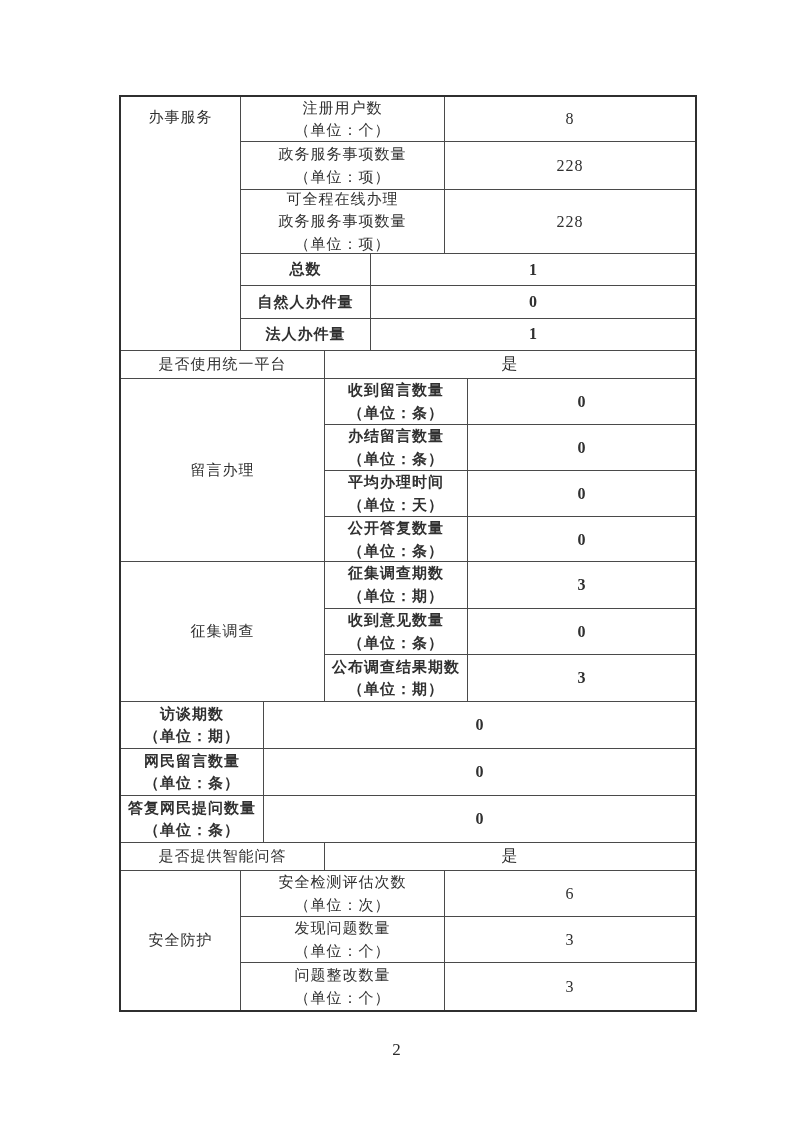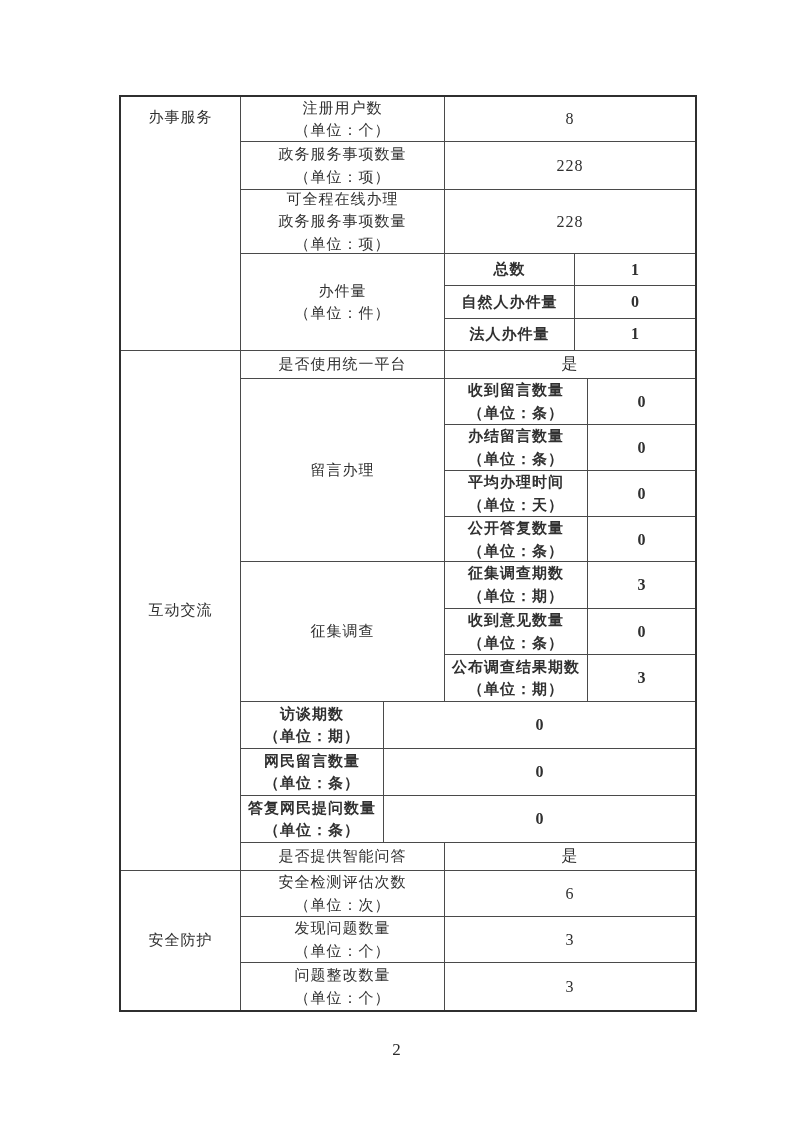--- a/index.html
+++ b/index.html
@@ -95,42 +95,39 @@
 （单位：项）</div>
           <div class="val">228</div>
         </div>
         <div class="row" style="height:64px">
           <div class="label">可全程在线办理
 政务服务事项数量
 （单位：项）</div>
           <div class="val">228</div>
         </div>
         <div class="row sub-w1" style="height:96px">
-          <div class="label">办件量
-（单位：件）</div>
           <div class="subrows">
             <div class="subrow">
               <div class="sublabel">总数</div>
               <div class="subval">1</div>
             </div>
             <div class="subrow">
               <div class="sublabel">自然人办件量</div>
               <div class="subval">0</div>
             </div>
             <div class="subrow">
               <div class="sublabel">法人办件量</div>
               <div class="subval">1</div>
             </div>
           </div>
         </div>
       </div>
     </div>
 
     <div class="section">
-      <div class="cat">互动交流</div>
       <div class="rows">
         <div class="row" style="height:28px">
           <div class="label">是否使用统一平台</div>
           <div class="val">是</div>
         </div>
         <div class="row sub-w2" style="height:183px">
           <div class="label">留言办理</div>
           <div class="subrows">
             <div class="subrow">
               <div class="sublabel">收到留言数量

